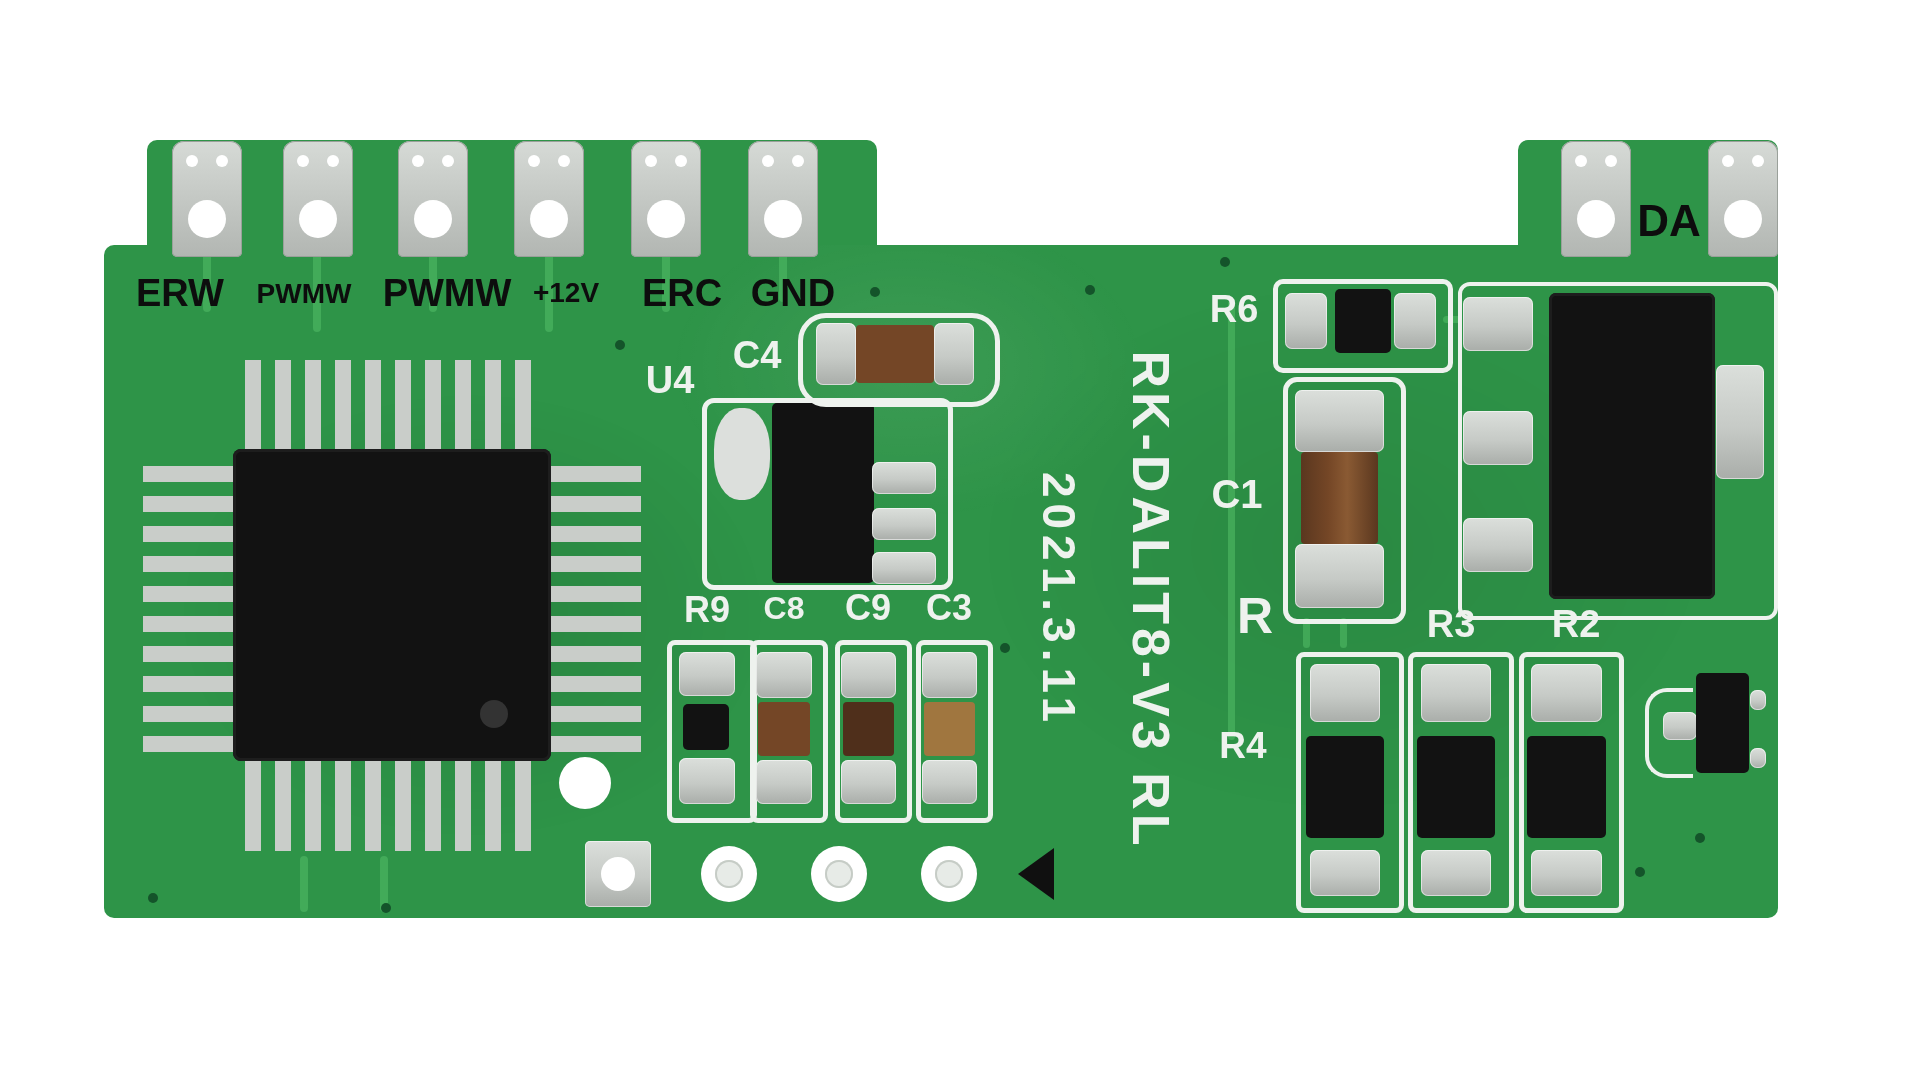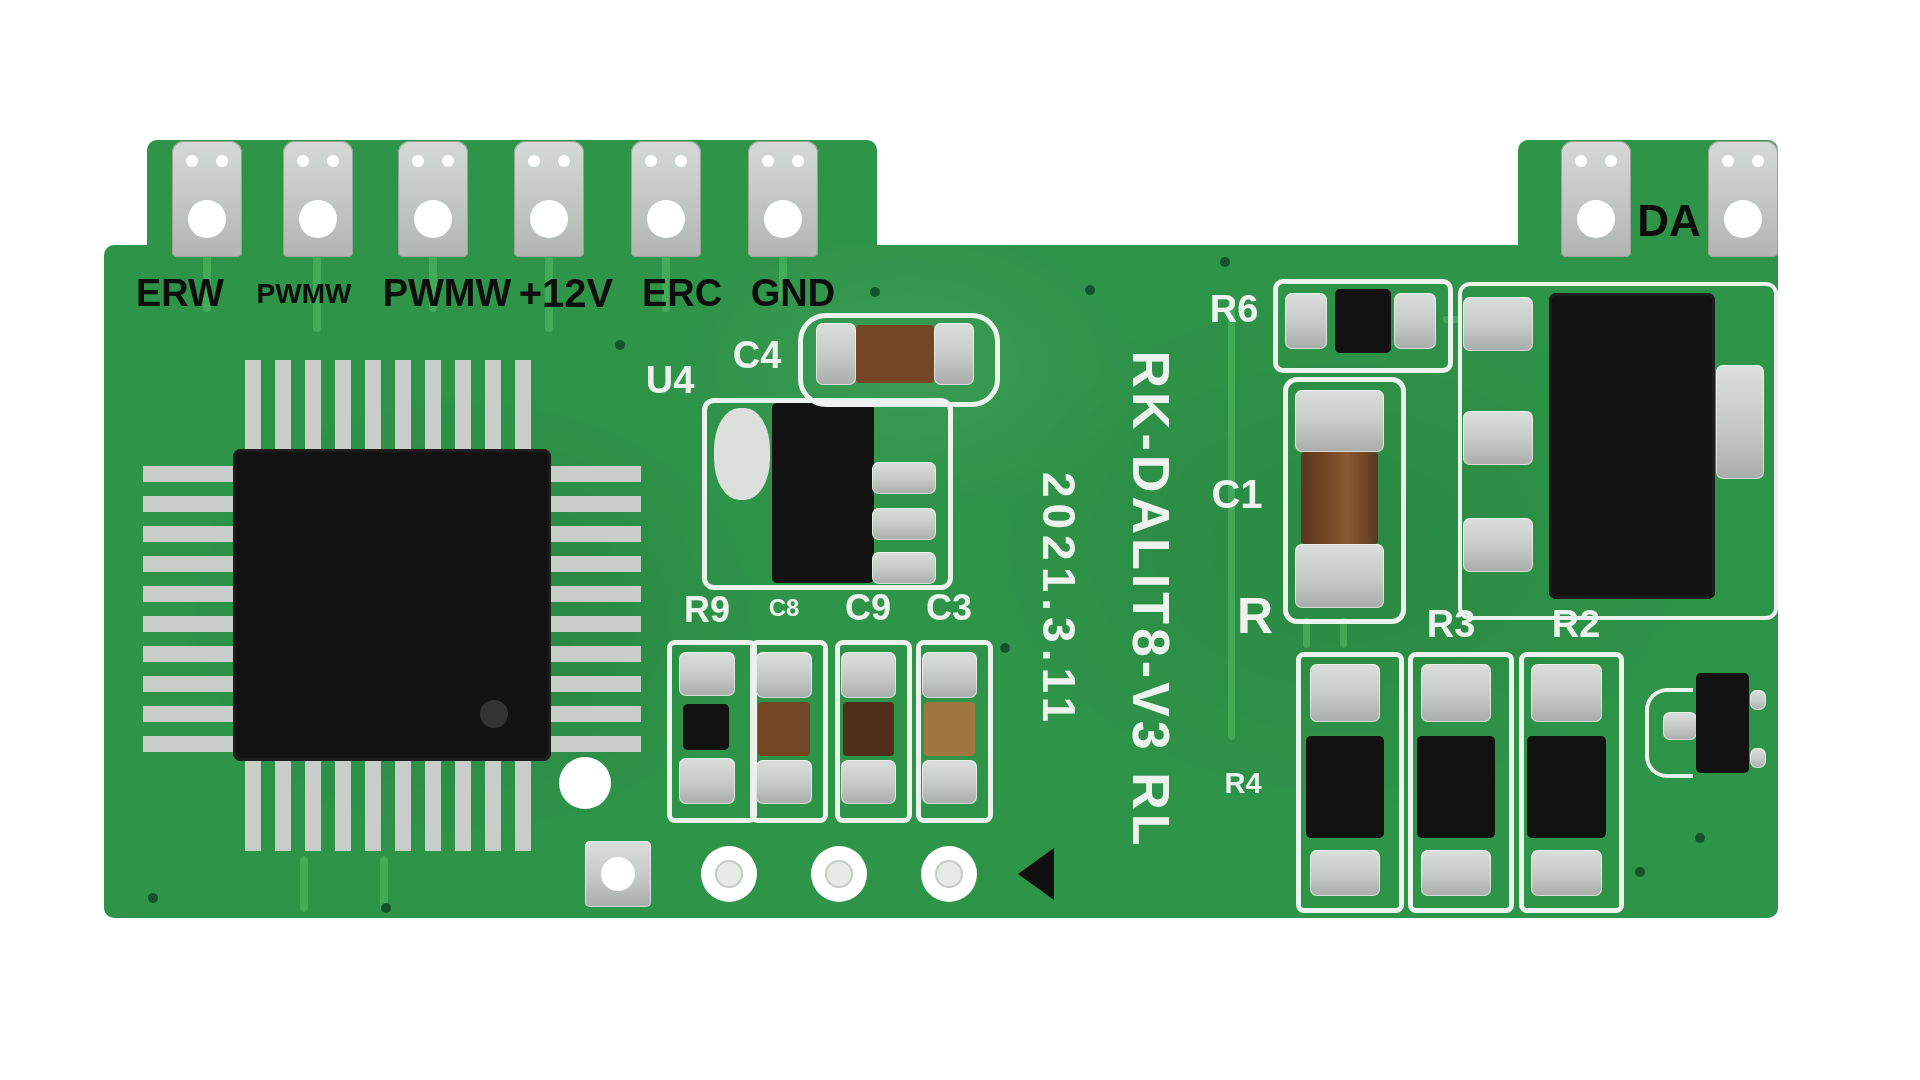--- a/index.html
+++ b/index.html
@@ -106,21 +106,21 @@
   </div>
   <div class="abs tab" style="left:1708px;">
     <div class="abs hole" style="left:14px;top:14px;width:12px;height:12px;"></div>
     <div class="abs hole" style="left:44px;top:14px;width:12px;height:12px;"></div>
     <div class="abs hole" style="left:16px;top:59px;width:38px;height:38px;"></div>
   </div>
 
   <div class="abs lblk" style="left:180px;top:293px;font-size:38px;">ERW</div>
   <div class="abs lblk" style="left:304px;top:294px;font-size:28px;">PWMW</div>
   <div class="abs lblk" style="left:447px;top:293px;font-size:38px;">PWMW</div>
-  <div class="abs lblk" style="left:566px;top:293px;font-size:40px;">+12V</div>
+  <div class="abs lblk" style="left:566px;top:293px;font-size:28px;">+12V</div>
   <div class="abs lblk" style="left:682px;top:293px;font-size:38px;">ERC</div>
   <div class="abs lblk" style="left:793px;top:293px;font-size:38px;">GND</div>
   <div class="abs lblk" style="left:1669px;top:221px;font-size:44px;">DA</div>
 
   <div class="abs pinstrip-h" style="left:245px;top:360px;width:296px;height:95px;"></div>
   <div class="abs pinstrip-h" style="left:245px;top:756px;width:296px;height:95px;"></div>
   <div class="abs pinstrip-v" style="left:143px;top:462px;width:95px;height:290px;"></div>
   <div class="abs pinstrip-v" style="left:546px;top:462px;width:95px;height:290px;"></div>
   <div class="abs blk" style="left:233px;top:449px;width:318px;height:312px;border-radius:8px;box-shadow:inset 0 0 0 3px #1d1d1d;"></div>
   <div class="abs" style="left:480px;top:700px;width:28px;height:28px;border-radius:50%;background:#333;"></div>
@@ -133,21 +133,21 @@
   <div class="abs pad" style="left:872px;top:552px;width:64px;height:32px;"></div>
   <div class="abs lbl" style="left:670px;top:380px;font-size:38px;">U4</div>
 
   <div class="abs silk" style="left:798px;top:313px;width:192px;height:84px;border-radius:28px;"></div>
   <div class="abs pad" style="left:816px;top:323px;width:40px;height:62px;"></div>
   <div class="abs capbody" style="left:856px;top:325px;width:78px;height:58px;background:var(--cap-brown,#744626);"></div>
   <div class="abs pad" style="left:934px;top:323px;width:40px;height:62px;"></div>
   <div class="abs lbl" style="left:757px;top:355px;font-size:38px;">C4</div>
 
   <div class="abs lbl" style="left:707px;top:610px;font-size:36px;">R9</div>
-  <div class="abs lbl" style="left:784px;top:608px;font-size:24px;">C8</div>
+  <div class="abs lbl" style="left:784px;top:608px;font-size:32px;">C8</div>
   <div class="abs lbl" style="left:868px;top:608px;font-size:36px;">C9</div>
   <div class="abs lbl" style="left:949px;top:608px;font-size:36px;">C3</div>
 
   <div class="abs silk" style="left:667px;top:640px;width:80px;height:173px;border-radius:8px;"></div>
   <div class="abs pad" style="left:679px;top:652px;width:56px;height:44px;"></div>
   <div class="abs blk" style="left:683px;top:704px;width:46px;height:46px;"></div>
   <div class="abs pad" style="left:679px;top:758px;width:56px;height:46px;"></div>
 
   <div class="abs silk" style="left:750px;top:640px;width:68px;height:173px;border-radius:8px;"></div>
   <div class="abs pad" style="left:756px;top:652px;width:56px;height:46px;"></div>
@@ -196,21 +196,21 @@
 
   <div class="abs lbl" style="left:1237px;top:494px;font-size:40px;">C1</div>
   <div class="abs silk" style="left:1283px;top:377px;width:113px;height:237px;border-radius:14px;"></div>
   <div class="abs pad" style="left:1295px;top:390px;width:89px;height:62px;"></div>
   <div class="abs capbody" style="left:1301px;top:452px;width:77px;height:92px;background:linear-gradient(90deg,#5a371f,var(--cap-brown,#744626) 35%,#8a5a33 60%,#5a371f);"></div>
   <div class="abs pad" style="left:1295px;top:544px;width:89px;height:64px;"></div>
   <div class="abs lbl" style="left:1255px;top:616px;font-size:50px;">R</div>
 
   <div class="abs lbl" style="left:1451px;top:624px;font-size:38px;">R3</div>
   <div class="abs lbl" style="left:1576px;top:624px;font-size:38px;">R2</div>
-  <div class="abs lbl" style="left:1243px;top:783px;font-size:29px;">R4</div>
+  <div class="abs lbl" style="left:1243px;top:746px;font-size:37px;">R4</div>
 
   <div class="abs silk" style="left:1296px;top:652px;width:98px;height:251px;border-radius:8px;"></div>
   <div class="abs pad" style="left:1310px;top:664px;width:70px;height:58px;"></div>
   <div class="abs blk" style="left:1306px;top:736px;width:78px;height:102px;"></div>
   <div class="abs pad" style="left:1310px;top:850px;width:70px;height:46px;"></div>
 
   <div class="abs silk" style="left:1408px;top:652px;width:96px;height:251px;border-radius:8px;"></div>
   <div class="abs pad" style="left:1421px;top:664px;width:70px;height:58px;"></div>
   <div class="abs blk" style="left:1417px;top:736px;width:78px;height:102px;"></div>
   <div class="abs pad" style="left:1421px;top:850px;width:70px;height:46px;"></div>

